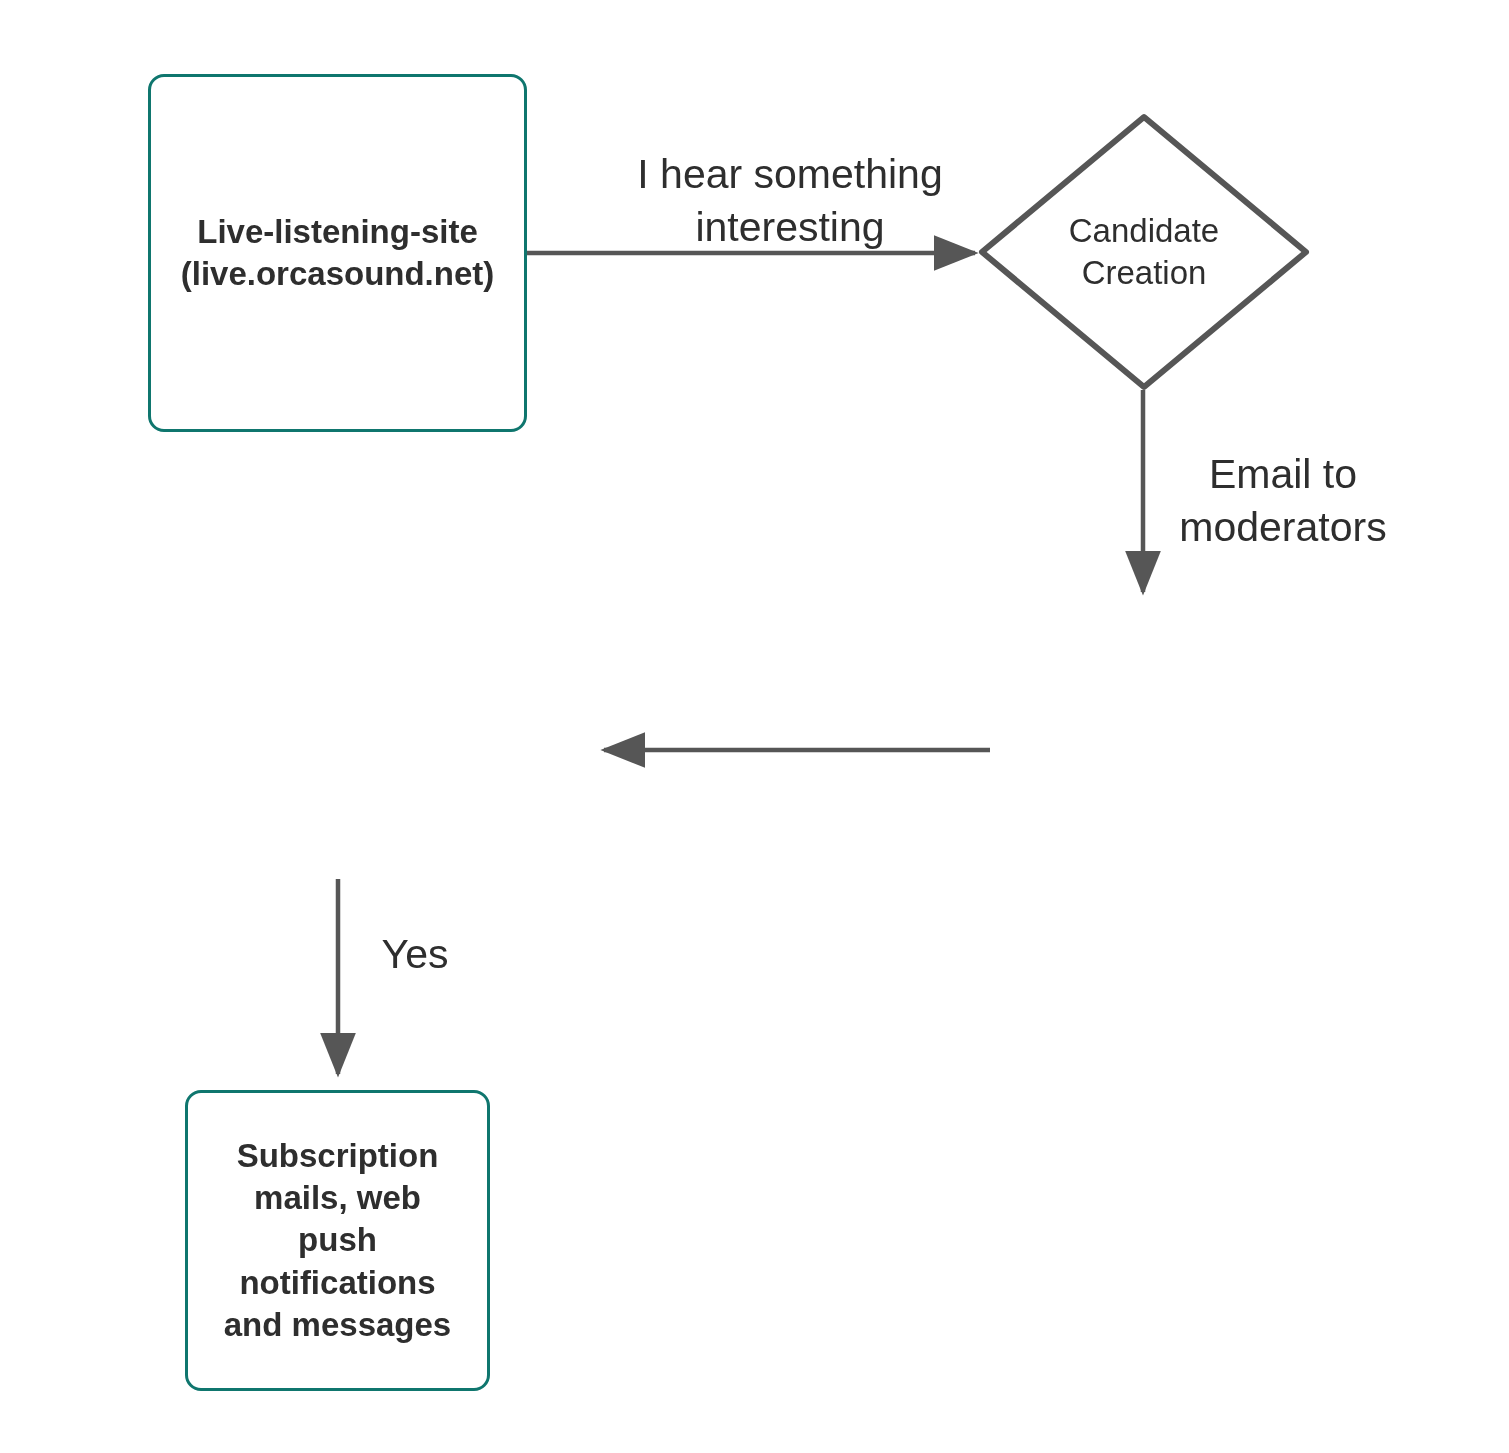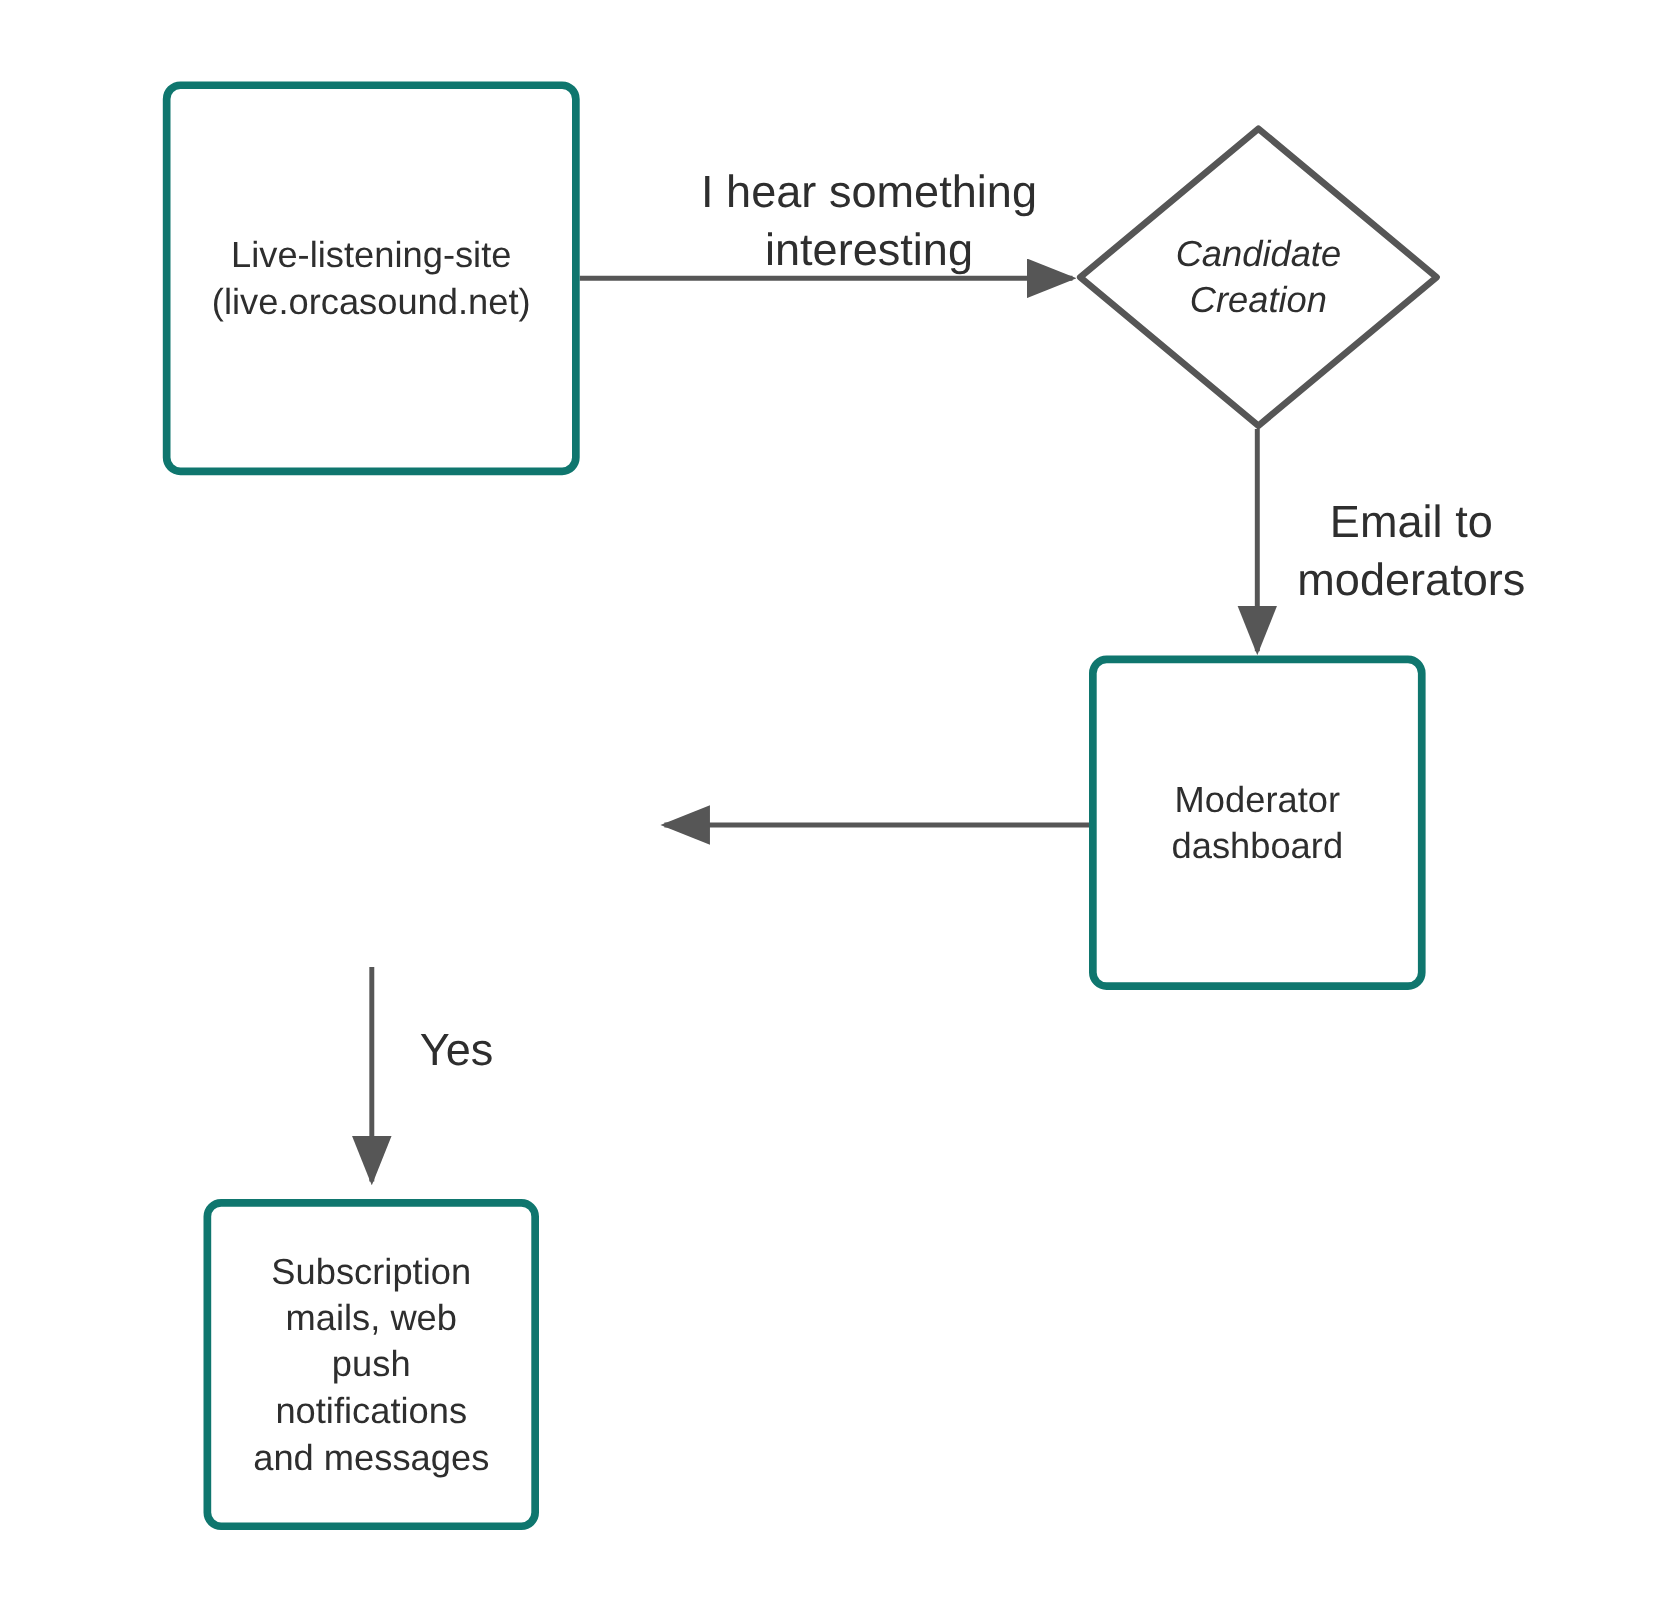--- a/index.html
+++ b/index.html
@@ -31,28 +31,28 @@
     align-items: center;
     justify-content: center;
     text-align: center;
     color: #2e2e2e;
     font-size: 33px;
     line-height: 1.28;
     white-space: pre-line;
     z-index: 2;
   }
   .node-box {
-    border: 7px solid #0f766e;
+    border: 3px solid #0f766e;
     border-radius: 16px;
     background: #ffffff;
+    font-weight: bold;
   }
   .node-diamond {
     background: transparent;
     border: none;
-    font-style: italic;
   }
   .edge-label {
     position: absolute;
     color: #2e2e2e;
     font-size: 41px;
     line-height: 1.3;
     text-align: center;
     white-space: pre-line;
     background: transparent;
     z-index: 3;
@@ -119,24 +119,20 @@
   </div>
 
   <div class="node node-diamond" id="node-candidate-creation">
     <svg class="diamond-svg" viewBox="0 0 332 278" preserveAspectRatio="none" xmlns="http://www.w3.org/2000/svg">
       <path d="M166 4 L328 139 L166 274 L4 139 Z" fill="#ffffff" stroke="#565656" stroke-width="6" stroke-linejoin="round" vector-effect="non-scaling-stroke"></path>
     </svg>
     <span class="diamond-text">Candidate
 Creation</span>
   </div>
 
-  <div class="node node-box" id="node-moderator-dashboard">
-    <span>Moderator
-dashboard</span>
-  </div>
 
 
   <div class="node node-box" id="node-subscription">
     <span>Subscription
 mails, web
 push
 notifications
 and messages</span>
   </div>
 

